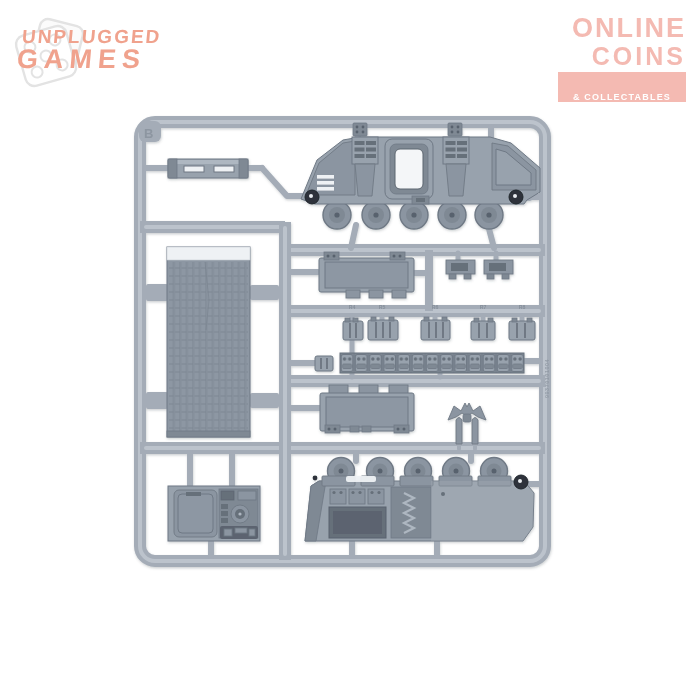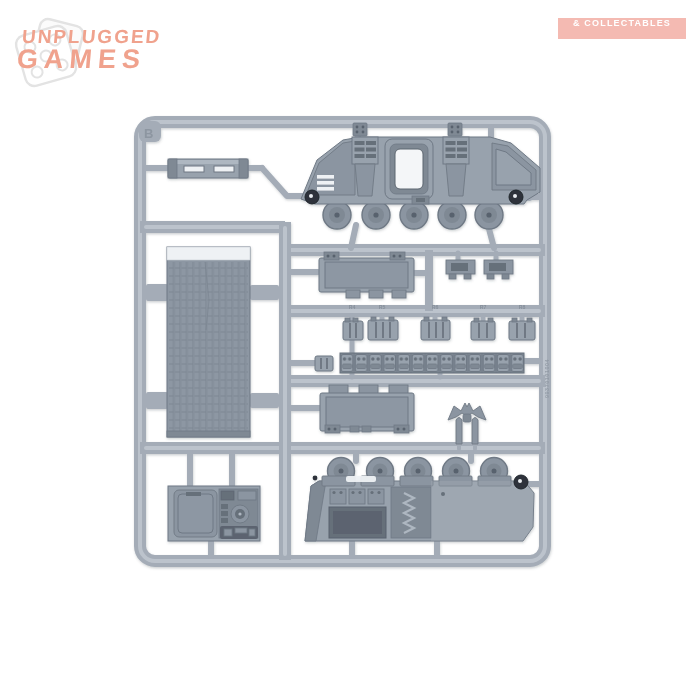--- a/index.html
+++ b/index.html
@@ -8,22 +8,22 @@
   
   .logo-up{position:absolute;left:12px;top:14px;width:195px;height:88px;}
   .die-svg{position:absolute;left:0;top:0;width:80px;height:80px;}
   .up-l1{position:absolute;left:10px;top:13px;font-weight:900;font-size:19px;line-height:1;
          letter-spacing:2px;color:var(--c-salmon,#f0a28d);transform:skewX(-5deg);}
   .up-l2{position:absolute;left:5px;top:32px;font-weight:900;font-size:27px;line-height:1;
          letter-spacing:6px;color:var(--c-salmon,#f0a28d);transform:skewX(-5deg);}
   .logo-oc{position:absolute;left:544px;top:15px;width:142px;text-align:right;}
   .oc-l1{font-weight:900;font-size:27px;line-height:1;letter-spacing:2px;color:var(--c-pink,#f4bab2);}
   .oc-l2{font-weight:900;font-size:25px;line-height:1;letter-spacing:3px;color:var(--c-pink,#f4bab2);margin-top:2px;}
-  .oc-banner{margin-top:3px;margin-left:14px;height:21px;background:var(--c-pink,#f4bab2);
-             display:flex;align-items:flex-start;justify-content:center;}
+  .oc-banner{margin-top:3px;margin-left:14px;height:30px;background:var(--c-pink,#f4bab2);
+             display:flex;align-items:flex-end;justify-content:center;}
   .oc-banner span{font-weight:700;font-size:9px;letter-spacing:1.2px;color:var(--c-pink-text,#ffffff);}
   .footer{position:absolute;left:11px;top:670px;font-weight:700;font-size:13.5px;
           letter-spacing:.4px;color:var(--c-footer,#c6c6c6);white-space:nowrap;}
   
   .sprue{position:absolute;left:0;top:0;width:700px;height:700px;}
   .bar{stroke:var(--sp-runner,#a4acb7);stroke-width:12;fill:none;}
   .barhi{stroke:var(--sp-runner-light,#bcc3cc);stroke-width:4;fill:none;stroke-linecap:round;}
   .bar8{stroke:var(--sp-runner,#a4acb7);stroke-width:8;fill:none;}
   .st{stroke:var(--sp-runner,#a4acb7);stroke-width:6;fill:none;stroke-linecap:round;stroke-linejoin:round;}
   .st5{stroke-width:5;} .st4{stroke-width:4;}
@@ -66,20 +66,22 @@
         <circle cx="34" cy="42" r="5.5"></circle>
         <circle cx="21" cy="55" r="5.5"></circle>
           <circle cx="47" cy="55" r="5.5"></circle>
       </g>
     </svg>
     <div class="up-l1">UNPLUGGED</div>
     <div class="up-l2">GAMES</div>
   </div>
 
   <div class="logo-oc">
+    <div class="oc-l1">ONLINE</div>
+    <div class="oc-l2">COINS</div>
     <div class="oc-banner">
       <span>&amp; COLLECTABLES</span>
     </div>
   </div>
 
   <svg class="sprue" viewBox="0 0 700 700">
     <defs>
       <filter id="ds" x="-20%" y="-20%" width="140%" height="140%">
         <feDropShadow dx="0.6" dy="1.4" stdDeviation="1.1" flood-color="#4e565f" flood-opacity="0.28"></feDropShadow>
       </filter>

